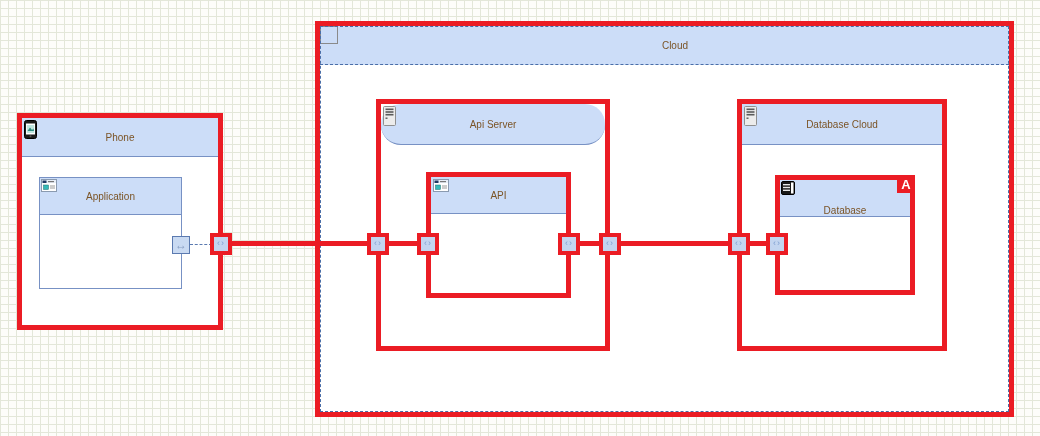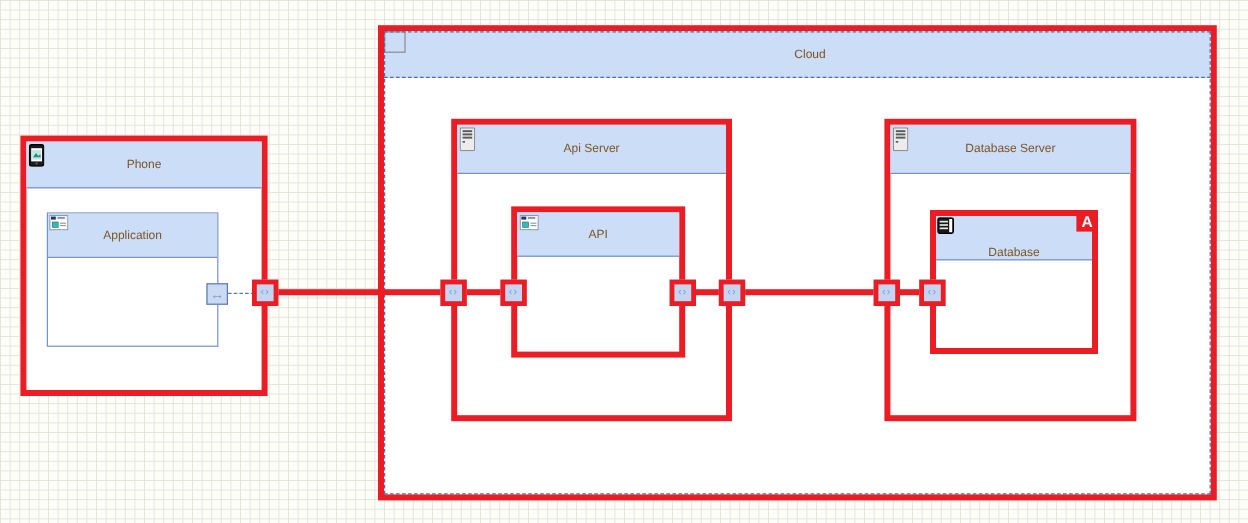--- a/index.html
+++ b/index.html
@@ -61,21 +61,21 @@
 
   <div class="node" style="left:315px;top:21px;width:699px;height:396px;">
     <div class="header dashed" style="height:38px;">
       <span class="title">Cloud</span>
     </div>
     <div class="corner-square"></div>
     <div class="cloud-inner"></div>
   </div>
 
   <div class="node" style="left:376px;top:99px;width:234px;height:252px;">
-    <div class="header" style="height:40px;">
+    <div class="header" style="height:40px;border-radius:20px;">
       <span class="hdr-icon">
         <svg width="13" height="20" viewBox="0 0 13 20">
           <rect x="0.5" y="0.5" width="12" height="19" rx="1" fill="#ececec" stroke="#8f8f8f"></rect>
           <rect x="2.5" y="2.5" width="8" height="1.6" fill="#5a5a5a"></rect>
           <rect x="2.5" y="5.2" width="8" height="1.6" fill="#5a5a5a"></rect>
           <rect x="2.5" y="7.9" width="8" height="1.6" fill="#5a5a5a"></rect>
           <rect x="2.5" y="11.5" width="2" height="1.4" fill="#5a5a5a"></rect>
         </svg>
       </span>
       <span class="title">Api Server</span>
@@ -103,21 +103,21 @@
     <div class="header" style="height:40px;">
       <span class="hdr-icon">
         <svg width="13" height="20" viewBox="0 0 13 20">
           <rect x="0.5" y="0.5" width="12" height="19" rx="1" fill="#ececec" stroke="#8f8f8f"></rect>
           <rect x="2.5" y="2.5" width="8" height="1.6" fill="#5a5a5a"></rect>
           <rect x="2.5" y="5.2" width="8" height="1.6" fill="#5a5a5a"></rect>
           <rect x="2.5" y="7.9" width="8" height="1.6" fill="#5a5a5a"></rect>
           <rect x="2.5" y="11.5" width="2" height="1.4" fill="#5a5a5a"></rect>
         </svg>
       </span>
-      <span class="title">Database Server</span>
+      <span class="title">Database Cloud</span>
     </div>
   </div>
 
   <div class="node" style="left:775px;top:175px;width:140px;height:120px;">
     <div class="header" style="height:36px;align-items:flex-end;">
       <span class="hdr-icon" style="left:1px;top:1px;">
         <svg width="14" height="14" viewBox="0 0 14 14">
           <rect x="0.5" y="0.5" width="13" height="13" rx="1.5" fill="#181818" stroke="#000000"></rect>
           <rect x="10" y="1.5" width="2.5" height="11" fill="#ffffff"></rect>
           <rect x="2" y="3" width="7" height="1.4" fill="#e8e8e8"></rect>

